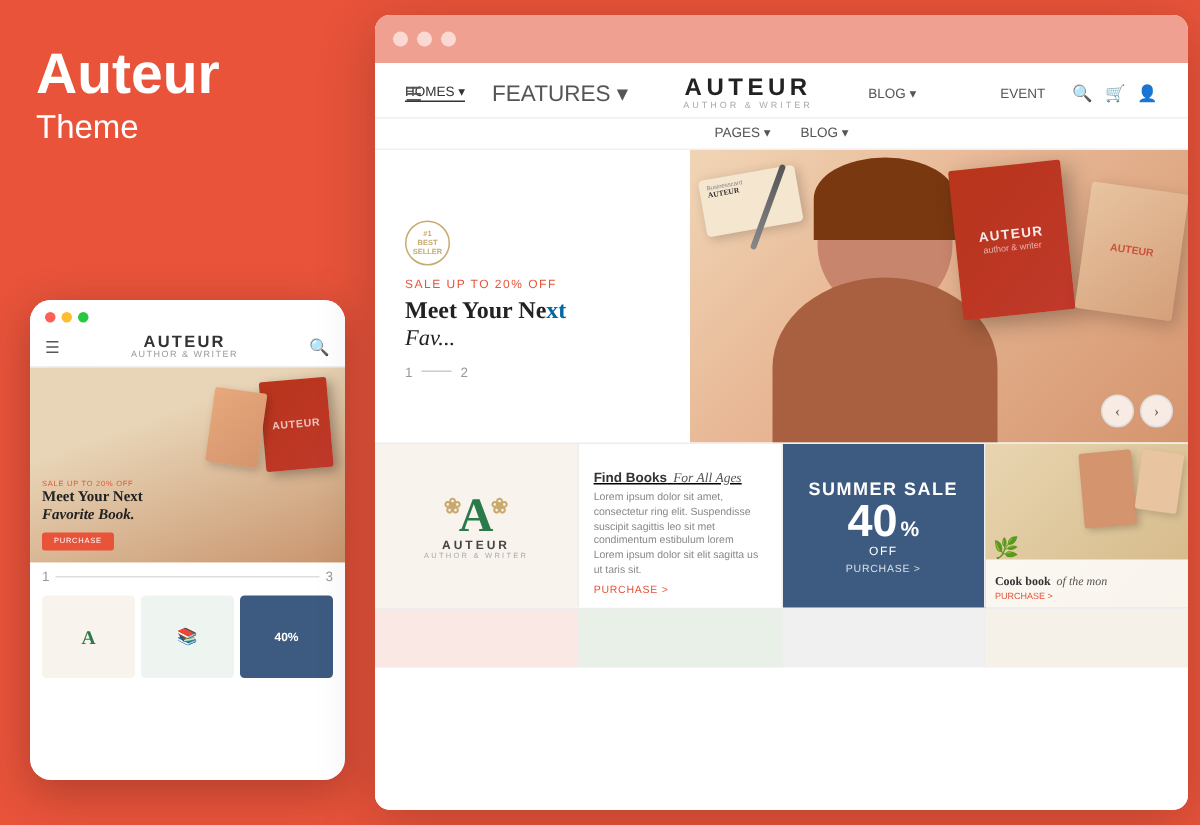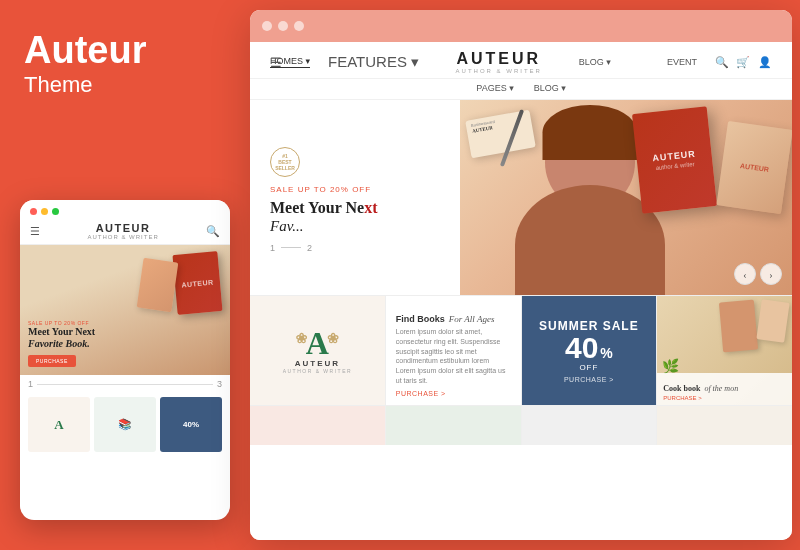--- a/index.html
+++ b/index.html
@@ -657,21 +657,21 @@
 
     <div class="desktop-hero">
 
       <div class="hero-left">
         <div class="hero-award">
           <div class="award-circle">
             <div style="font-size:5px;text-align:center;line-height:1.2;color:#c8a96e;font-family:Arial,sans-serif;">#1<br>BEST<br>SELLER</div>
           </div>
         </div>
         <div class="hero-sale">SALE UP TO 20% OFF</div>
-        <div class="hero-title-main">Meet Your Ne<span style="color:#b91c1c;">xt</span></div>
+        <div class="hero-title-main">Meet Your Ne<span style="color:#0369a1;">xt</span></div>
         <div class="hero-title-italic">Fav...</div>
         <div class="hero-pagination">
           <span>1</span>
           <div class="hero-pagination-line"></div>
           <span>2</span>
         </div>
       </div>
 
       <div class="hero-image">
 
@@ -715,21 +715,21 @@
           <div style="font-size:32px;font-weight:700;color:#2a7a4b;font-family:Georgia,serif;line-height:1;position:relative;">A
             <span style="position:absolute;left:-10px;top:5px;font-size:14px;color:#c8a96e;">❀</span>
             <span style="position:absolute;right:-10px;top:5px;font-size:14px;color:#c8a96e;">❀</span>
           </div>
           <div style="font-size:8px;font-weight:700;letter-spacing:2px;color:#444;font-family:Arial,sans-serif;">AUTEUR</div>
           <div style="font-size:5px;letter-spacing:1.5px;color:#aaa;font-family:Arial,sans-serif;">AUTHOR &amp; WRITER</div>
         </div>
       </div>
 
       <div class="card card-books">
-        <div style="margin-bottom:1px;">
+        <div style="margin-bottom:1px;text-decoration:underline;">
           <span style="font-size:9px;font-weight:700;color:#333;font-family:Arial,sans-serif;">Find Books</span>
           <span style="font-size:9px;font-style:italic;color:#555;font-family:Georgia,serif;">For All Ages</span>
         </div>
         <div class="card-books-text">Lorem ipsum dolor sit amet, consectetur ring elit. Suspendisse suscipit sagittis leo sit met condimentum estibulum lorem Lorem ipsum dolor sit elit sagitta us ut taris sit.</div>
         <div class="card-books-link">PURCHASE &gt;</div>
       </div>
 
       <div class="card card-sale">
         <div class="card-sale-title">SUMMER SALE</div>
         <div class="card-sale-percent">

